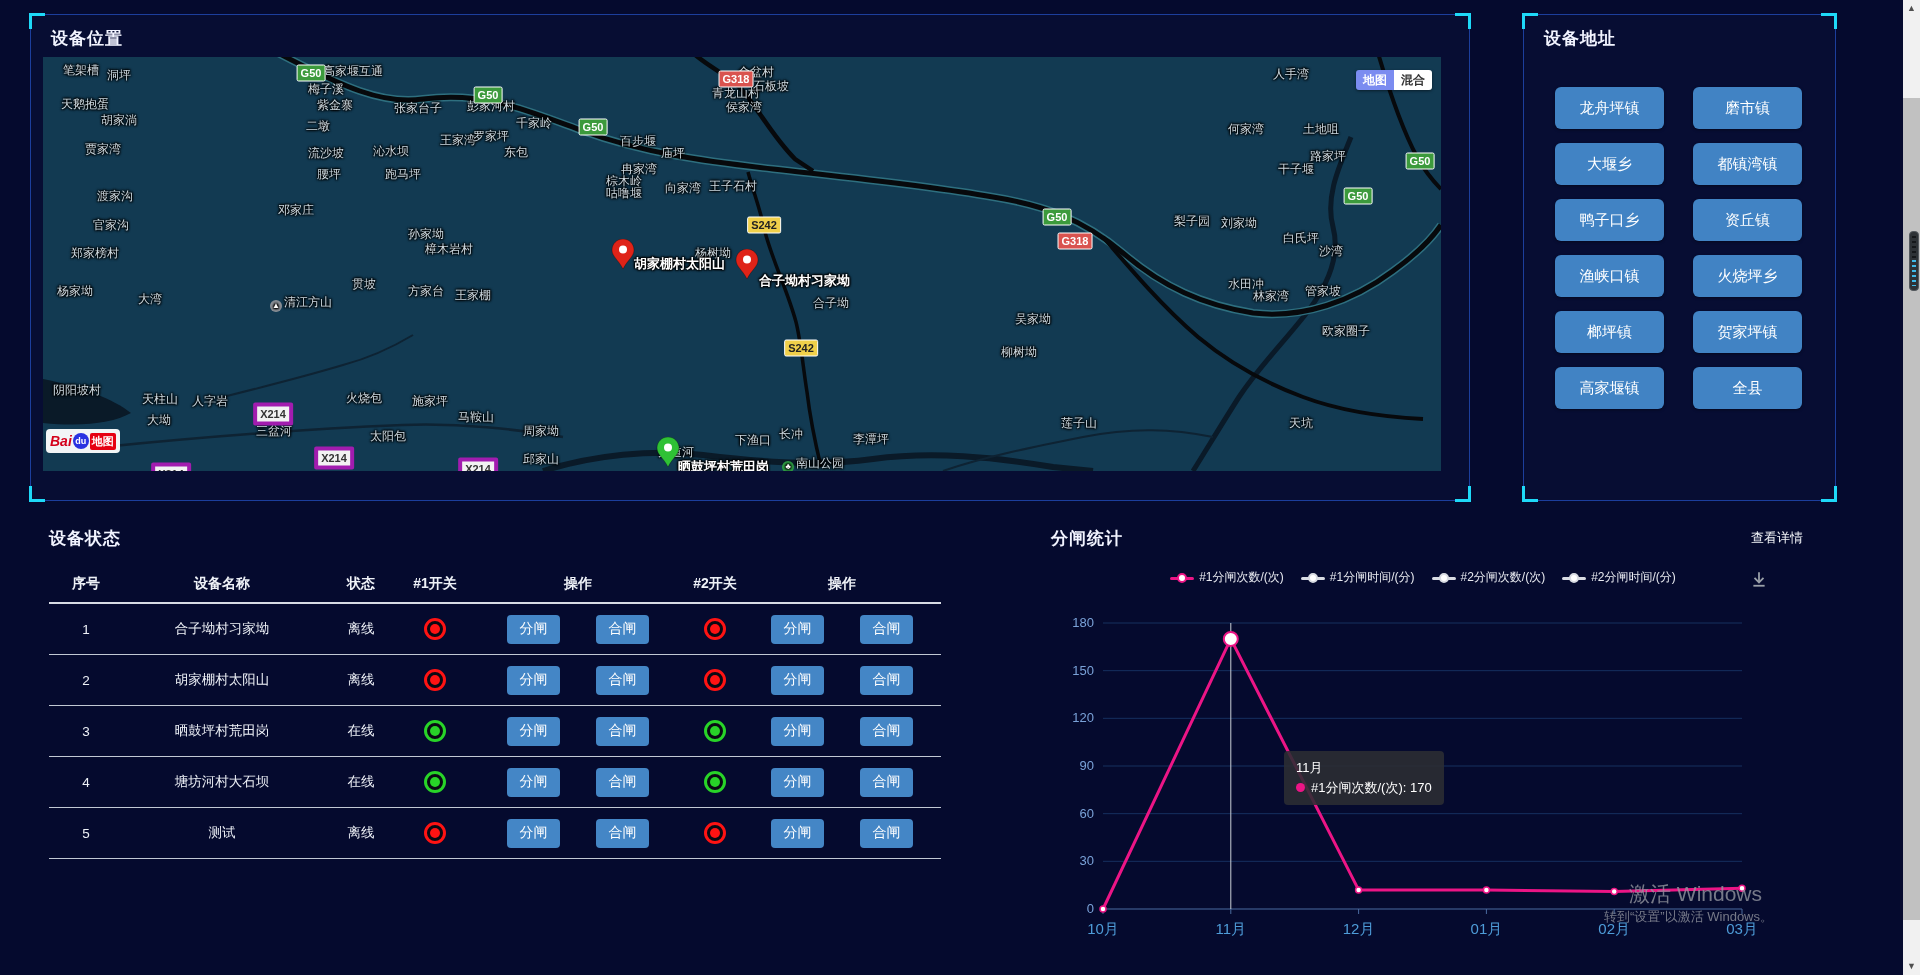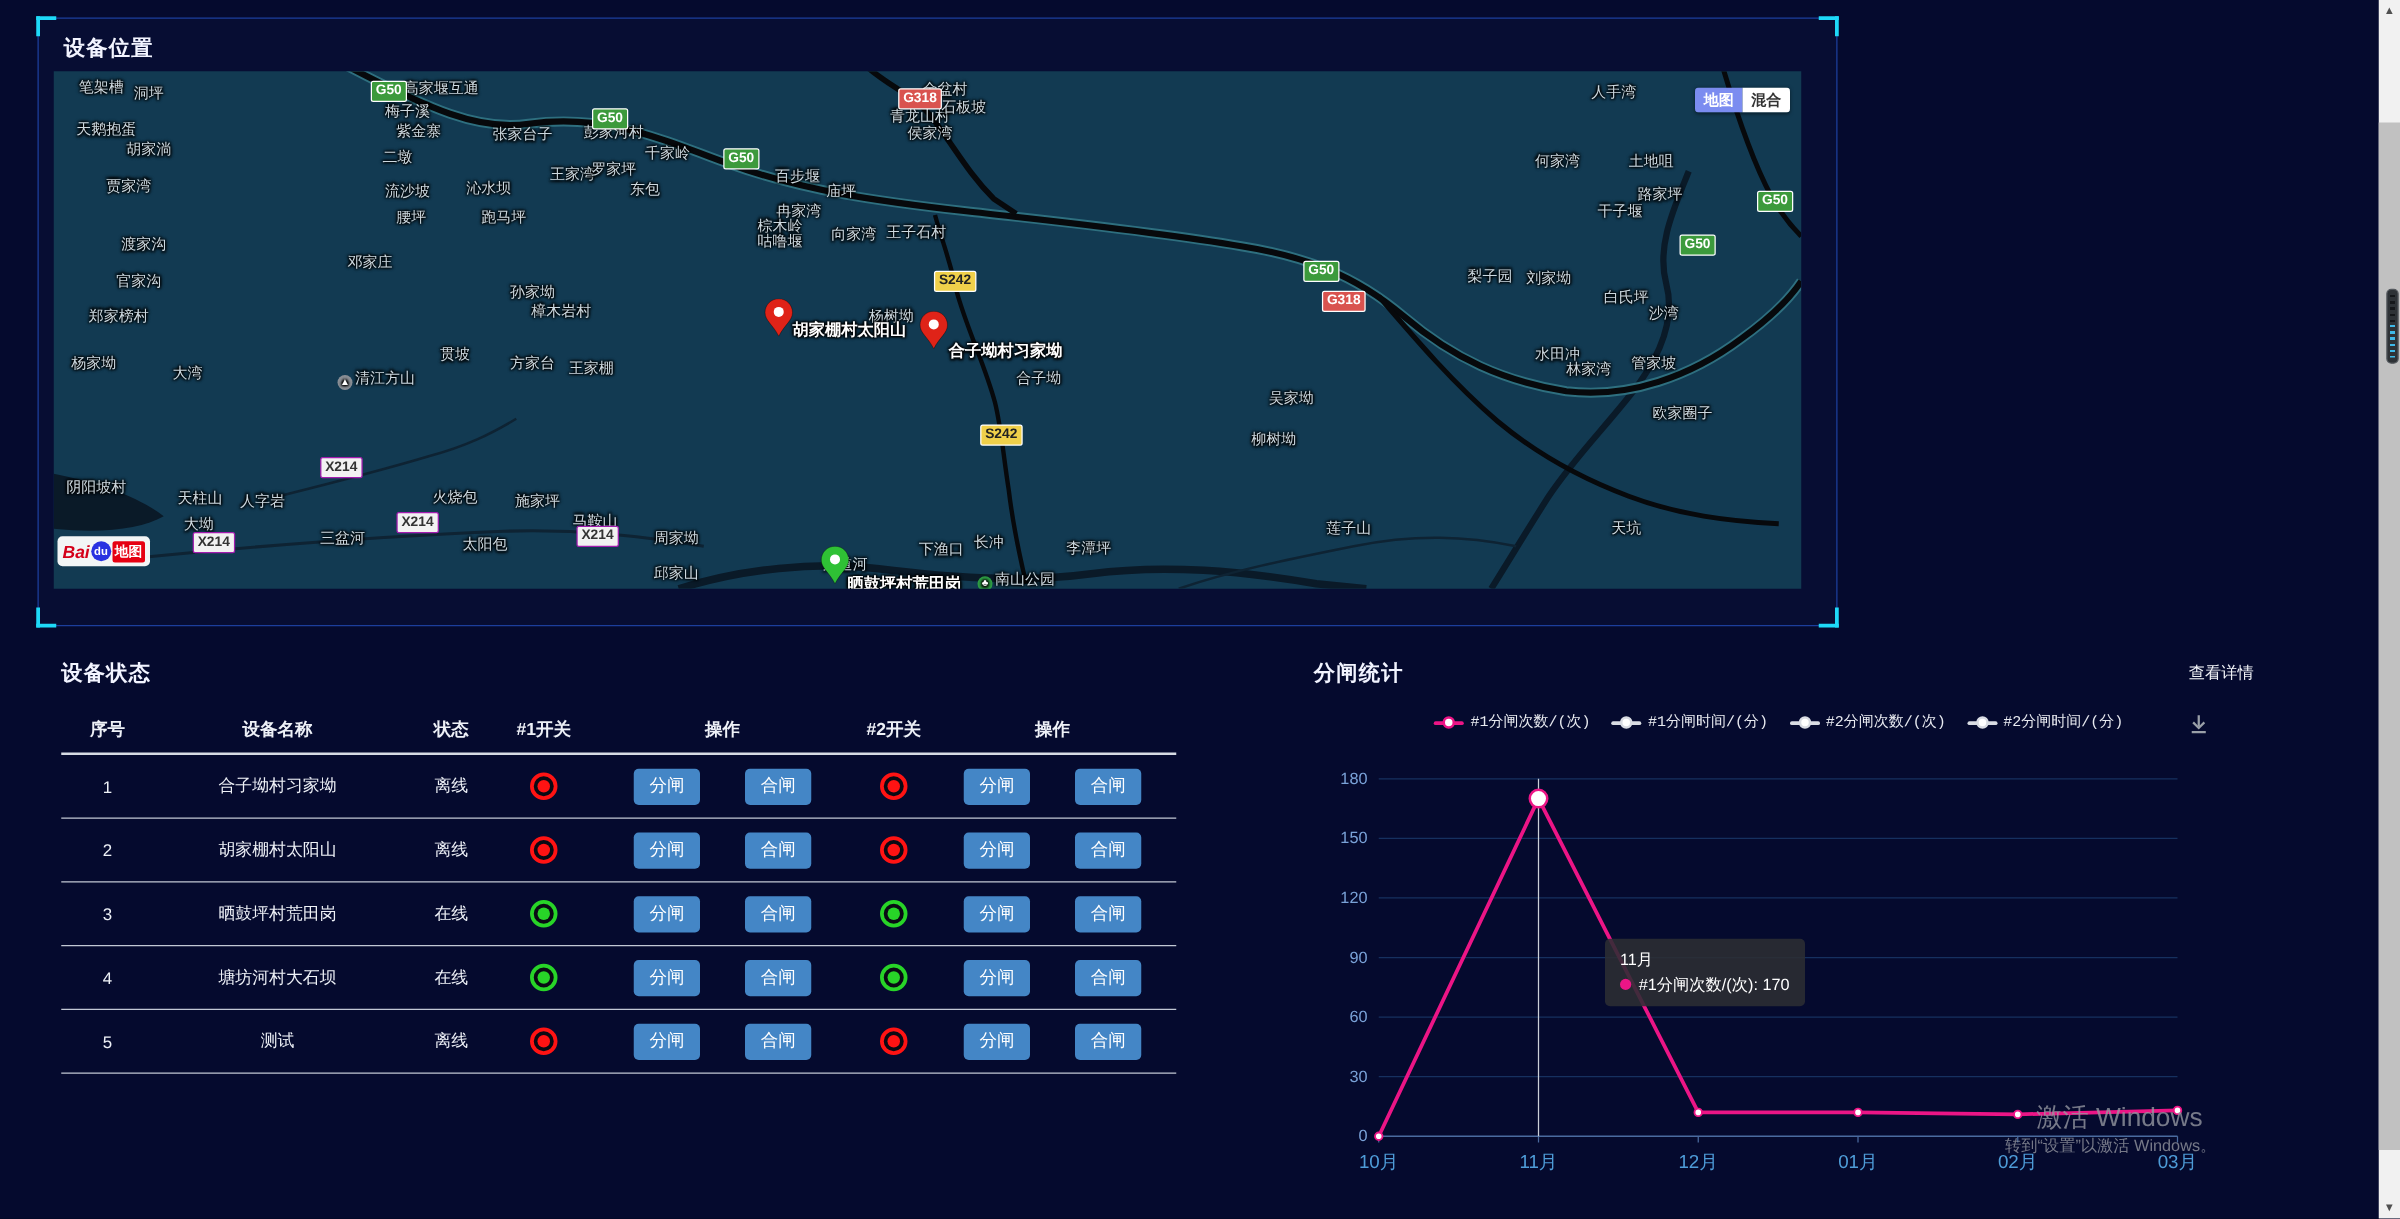--- a/index.html
+++ b/index.html
@@ -19,21 +19,21 @@
   #map{position:absolute;left:12px;top:42px;width:1398px;height:414px;background:#123a52;overflow:hidden;}
   #map svg.roads{position:absolute;left:0;top:0;}
   .map-label{position:absolute;transform:translate(-50%,-50%);font-size:12px;color:#cdd9e0;white-space:nowrap;
      text-shadow:1px 1px 2px #000,-1px -1px 2px #000,1px -1px 2px #000,-1px 1px 2px #000;}
   .poi-icon{display:inline-block;width:12px;height:12px;border-radius:50%;color:#fff;font-size:8px;line-height:12px;text-align:center;vertical-align:-2px;margin-right:2px;}
   .poi-park{background:#2e9e44;} .poi-scenic{background:#8a8f96;}
   .badge{position:absolute;transform:translate(-50%,-50%);font-size:11px;font-weight:bold;padding:0 3px;border-radius:2px;line-height:15px;white-space:nowrap;}
   .badge.expressway{background:#3c9a3c;color:#fff;border:1px solid #fff;}
   .badge.national{background:#d9534f;color:#fff;border:1px solid #fff;}
   .badge.provincial{background:#f0d04a;color:#222;border:1px solid #fff;}
-  .badge.county{background:#f2f2f2;color:#333;border:1px solid #a21caf;}
+  .badge.county{background:#f2f2f2;color:#333;border:4px solid #a21caf;margin-top:40px;}
   .pin{position:absolute;width:24px;height:30px;}
   .pin-label{position:absolute;font-size:13px;font-weight:bold;color:#fff;white-space:nowrap;
      text-shadow:1px 1px 2px #000,-1px -1px 2px #000,1px -1px 2px #000,-1px 1px 2px #000;}
   #map-toggle{position:absolute;left:1313px;top:13px;display:flex;border-radius:3px;overflow:hidden;box-shadow:0 1px 3px rgba(0,0,0,.5);font-size:12px;font-weight:bold;}
   #map-toggle .seg{width:38px;height:20px;line-height:20px;text-align:center;cursor:pointer;}
   #map-toggle .seg.sel{background:#7b8cf0;color:#fff;}
   #map-toggle .seg.unsel{background:#ffffff;color:#333;}
   #copybar{position:absolute;left:0;bottom:0;width:505px;height:16px;background:rgba(205,209,215,.8);color:#111;font-size:11px;line-height:16px;padding-left:4px;white-space:nowrap;overflow:hidden;}
   #baidu-logo{position:absolute;left:3px;bottom:18px;height:24px;background:rgba(255,255,255,.95);border-radius:4px;display:flex;align-items:center;padding:0 4px;gap:1px;}
   #baidu-logo .bai{color:#d4001a;font-weight:bold;font-style:italic;font-size:14px;}
@@ -56,21 +56,21 @@
   .light i{position:absolute;left:3px;top:3px;width:10px;height:10px;border-radius:50%;display:block;}
   .light.red{border-color:#ff1313;} .light.red i{background:#ff1313;}
   .light.green{border-color:#28d428;} .light.green i{background:#28d428;}
   .ops{display:flex;justify-content:center;gap:36px;}
   .op-btn{width:53px;height:29px;background:#4486c6;border:none;border-radius:4px;color:#fff;font-size:14px;cursor:pointer;font-family:inherit;}
 
   
   #stats-title{position:absolute;left:1051px;top:527px;font-size:17px;font-weight:bold;color:#f2f4ff;letter-spacing:1px;}
   #detail-link{position:absolute;left:1751px;top:529px;font-size:13px;color:#f2f4f8;cursor:pointer;}
   #dl-icon{position:absolute;left:1750px;top:570px;cursor:pointer;}
-  #legend{position:absolute;left:1103px;top:569px;width:640px;display:flex;justify-content:center;gap:17px;align-items:center;font-family:Liberation Mono, monospace;}
+  #legend{position:absolute;left:1103px;top:569px;width:640px;display:flex;justify-content:center;gap:17px;align-items:center;}
   .lg-item{display:flex;align-items:center;gap:5px;cursor:pointer;}
   .lg-marker{position:relative;width:24px;height:12px;}
   .lg-marker .ln{position:absolute;left:0;top:5px;width:24px;height:3px;border-radius:2px;}
   .lg-marker .dt{position:absolute;left:7px;top:1px;width:6px;height:6px;border-radius:50%;border:2px solid;background:#fff;}
   .lg-text{font-size:12px;color:#e8eaf0;white-space:nowrap;}
   #chart{position:absolute;left:1060px;top:598px;}
   #tooltip{position:absolute;left:1284px;top:751px;background:rgba(44,46,51,.88);border-radius:4px;padding:7px 12px;color:#fff;font-size:13px;line-height:20px;white-space:nowrap;}
   #tooltip .dot{display:inline-block;width:9px;height:9px;border-radius:50%;margin-right:6px;}
   #wm1{position:absolute;left:1629px;top:880px;font-size:21px;color:rgba(150,153,162,.78);}
   #wm2{position:absolute;left:1604px;top:908px;font-size:13px;color:rgba(150,153,162,.78);}
@@ -228,20 +228,41 @@
       </div>
 
       <div id="baidu-logo">
         <span class="bai">Bai</span>
         <span class="du">du</span>
         <span class="ditu">地图</span>
       </div>
     </div>
   </div>
 
+  <div class="panel" id="panel-address" style="left:1523px;top:14px;width:313px;height:487px;">
+    <i class="corner tl"></i>
+    <i class="corner tr"></i>
+    <i class="corner bl"></i>
+    <i class="corner br"></i>
+    <div class="panel-title">设备地址</div>
+    <div id="addr-grid">
+        <div class="addr-btn" style="left: 0px; top: 0px;">龙舟坪镇</div>
+        <div class="addr-btn" style="left: 138px; top: 0px;">磨市镇</div>
+        <div class="addr-btn" style="left: 0px; top: 56px;">大堰乡</div>
+        <div class="addr-btn" style="left: 138px; top: 56px;">都镇湾镇</div>
+        <div class="addr-btn" style="left: 0px; top: 112px;">鸭子口乡</div>
+        <div class="addr-btn" style="left: 138px; top: 112px;">资丘镇</div>
+        <div class="addr-btn" style="left: 0px; top: 168px;">渔峡口镇</div>
+        <div class="addr-btn" style="left: 138px; top: 168px;">火烧坪乡</div>
+        <div class="addr-btn" style="left: 0px; top: 224px;">榔坪镇</div>
+        <div class="addr-btn" style="left: 138px; top: 224px;">贺家坪镇</div>
+        <div class="addr-btn" style="left: 0px; top: 280px;">高家堰镇</div>
+        <div class="addr-btn" style="left: 138px; top: 280px;">全县</div>
+      </div>
+  </div>
 
   <div id="status-title">设备状态</div>
   <div id="dev-table">
     <div class="t-head" id="t-head">
         <span>序号</span>
         <span>设备名称</span>
         <span>状态</span>
         <span>#1开关</span>
         <span>操作</span>
         <span>#2开关</span>

